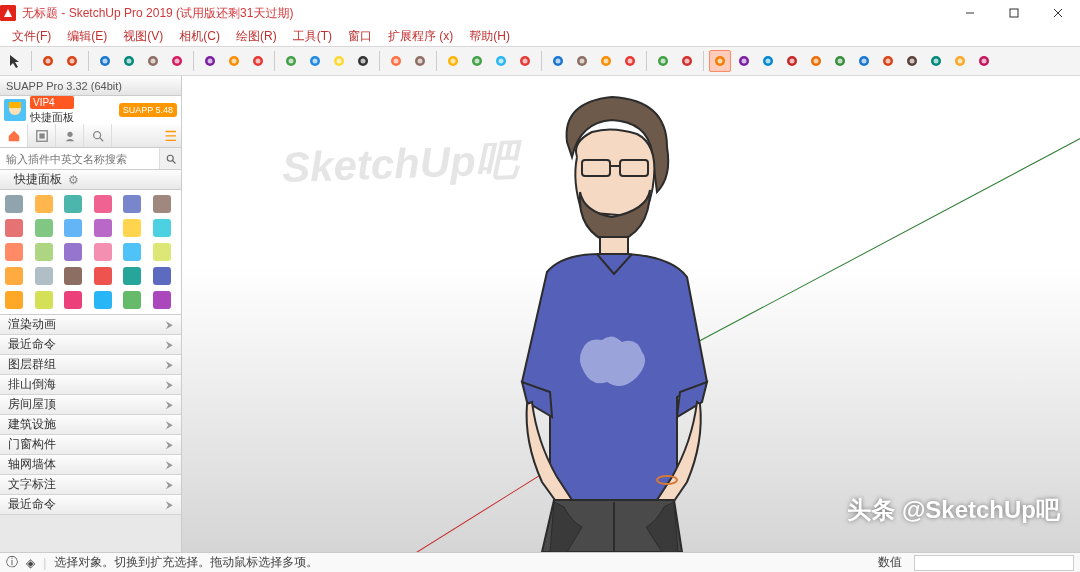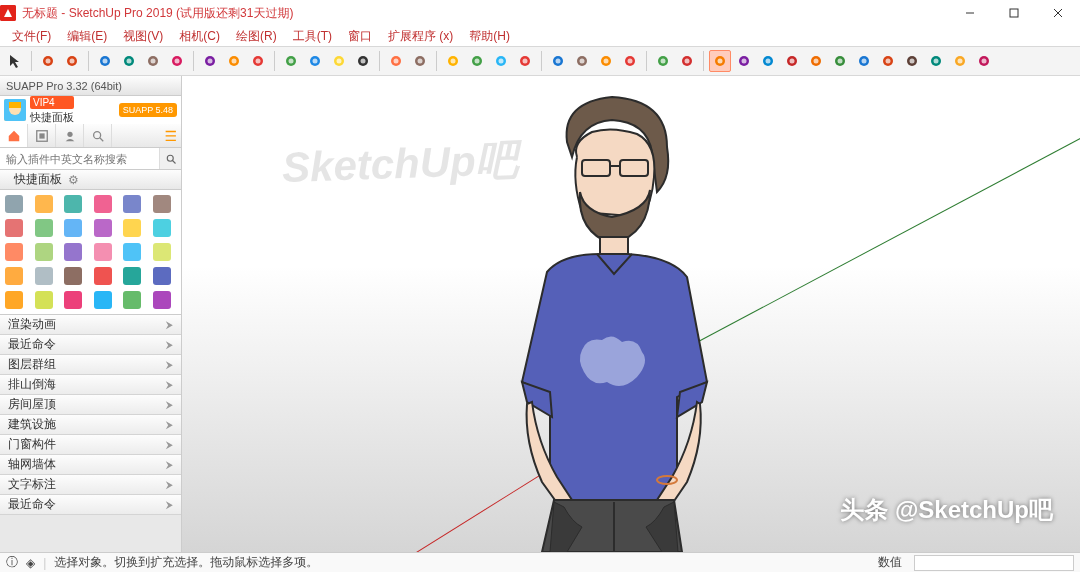--- a/index.html
+++ b/index.html
@@ -49,21 +49,21 @@
 .axis-red { position: absolute; width: 600px; height: 1px; background: #c62828; left: -180px; top: 360px; transform: rotate(-32deg); transform-origin: right center; }
 .axis-green { position: absolute; width: 700px; height: 1px; background: #2e7d32; left: 460px; top: 295px; transform: rotate(-28deg); transform-origin: left center; }
 .figure { position: absolute; left: 290px; top: 6px; width: 280px; height: 470px; }
 
 .statusbar { height: 20px; border-top: 1px solid #ccc; background: #f9f9f9; display: flex; align-items: center; padding: 0 6px; gap: 8px; font-size: 12px; color: #444; }
 .statusbar .sep { color: #ccc; }
 .statusbar .right { margin-left: auto; display: flex; gap: 12px; align-items: flex-end; }
 .statusbar .nval { width: 160px; height: 16px; border: 1px solid #ccc; background: #fff; }
 
 .watermark { position: absolute; left: 100px; top: 60px; font-size: 42px; color: rgba(150,150,150,0.25); font-weight: bold; font-style: italic; transform: rotate(-2deg); pointer-events: none; }
-.watermark2 { position: absolute; right: 27px; bottom: 26px; font-size: 24px; color: #fff; font-weight: bold; text-shadow: 0 0 4px rgba(0,0,0,0.5); pointer-events: none; }
+.watermark2 { position: absolute; right: 20px; bottom: 26px; font-size: 24px; color: #fff; font-weight: bold; text-shadow: 0 0 4px rgba(0,0,0,0.5); pointer-events: none; }
 </style>
 </head>
 <body>
 
 <div class="titlebar">
   <div class="app-icon">
     <svg viewBox="0 0 16 16">
         <rect width="16" height="16" fill="#e2231a" rx="2"></rect>
         <path d="M4 12 L8 4 L12 12 Z" fill="#fff"></path>
       </svg>

